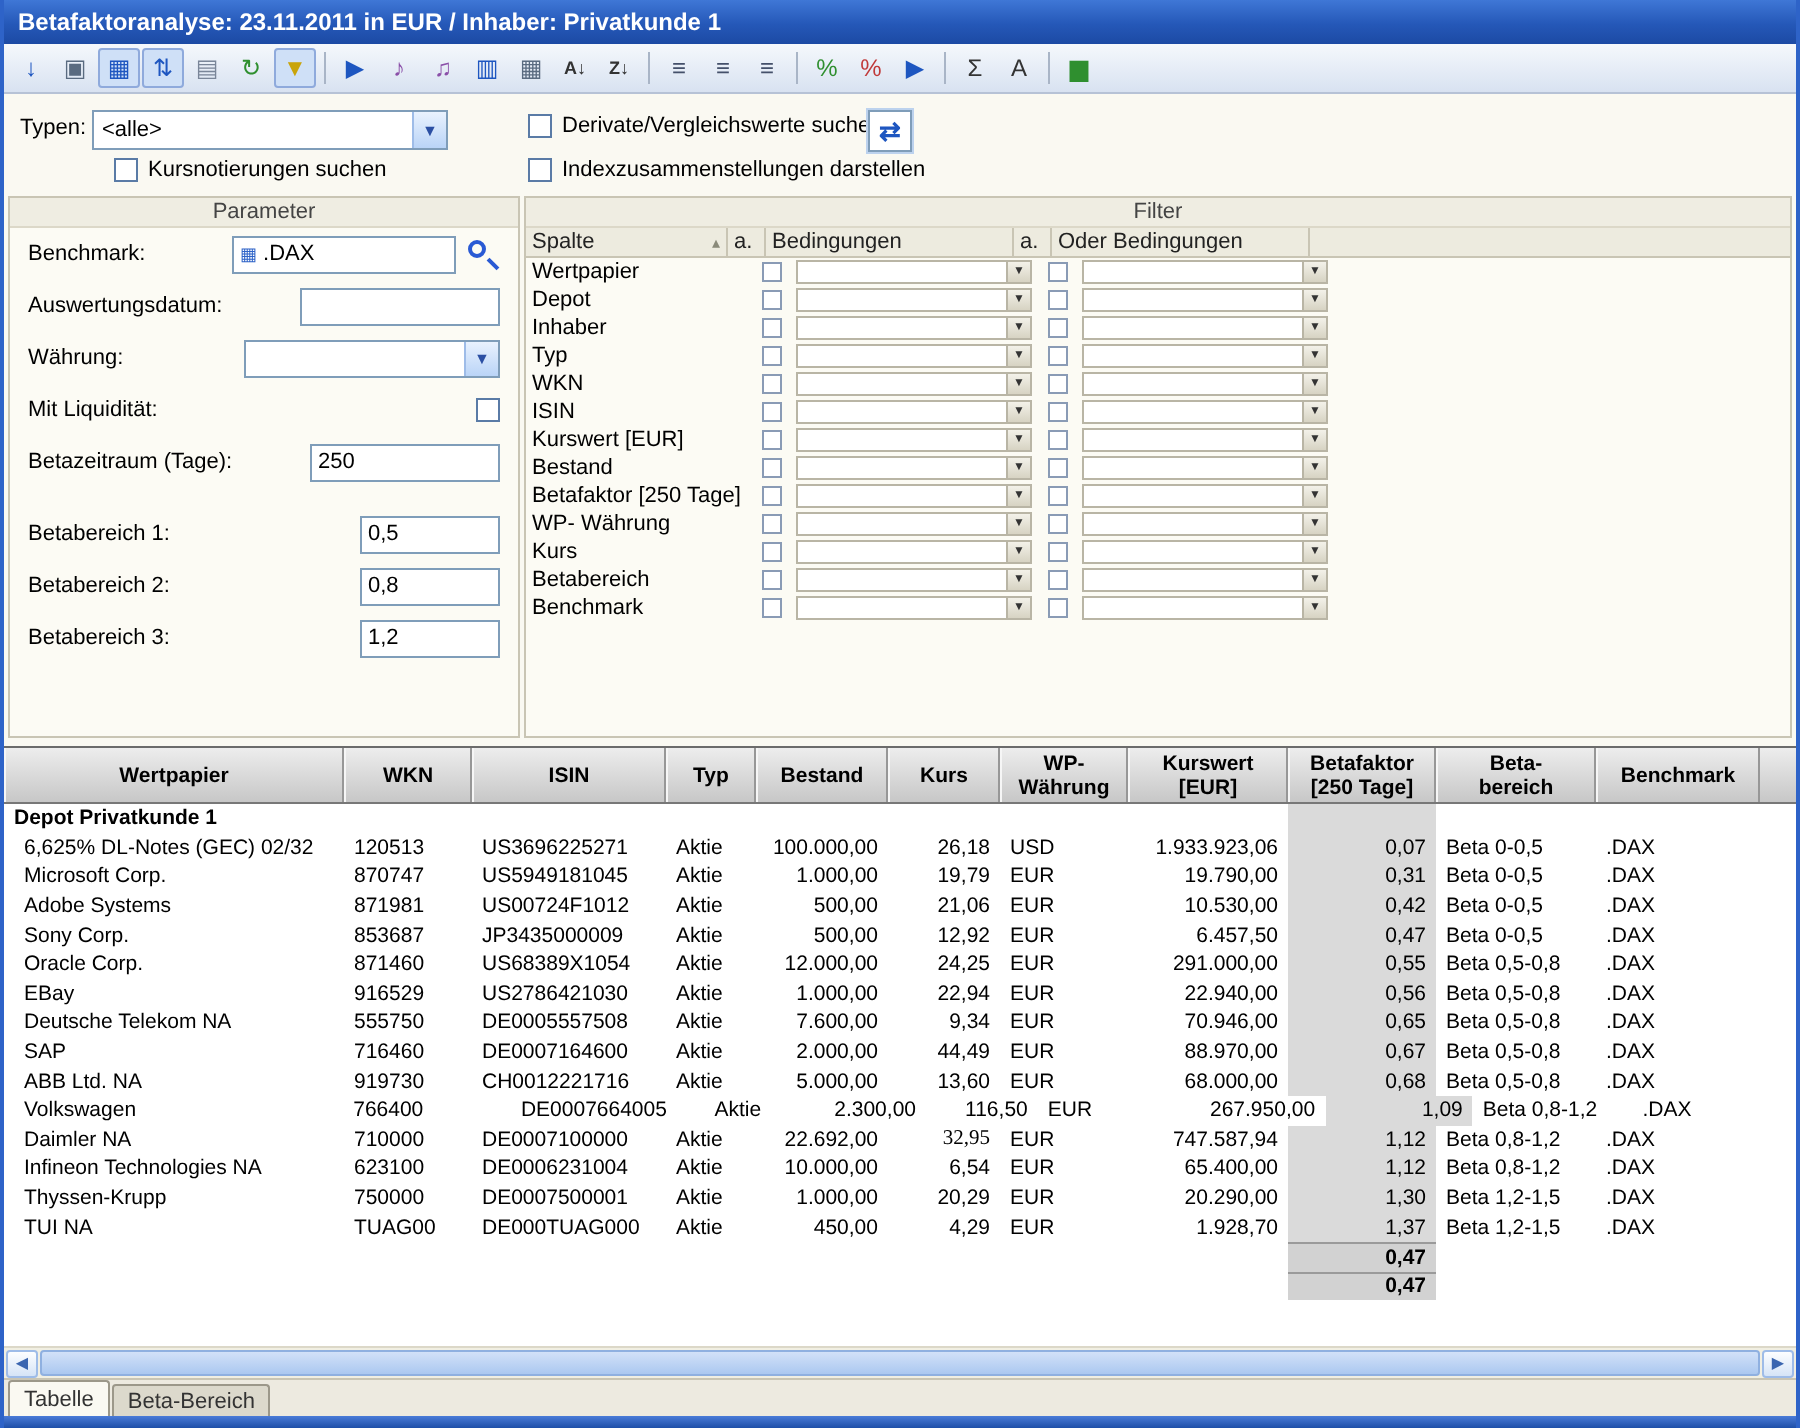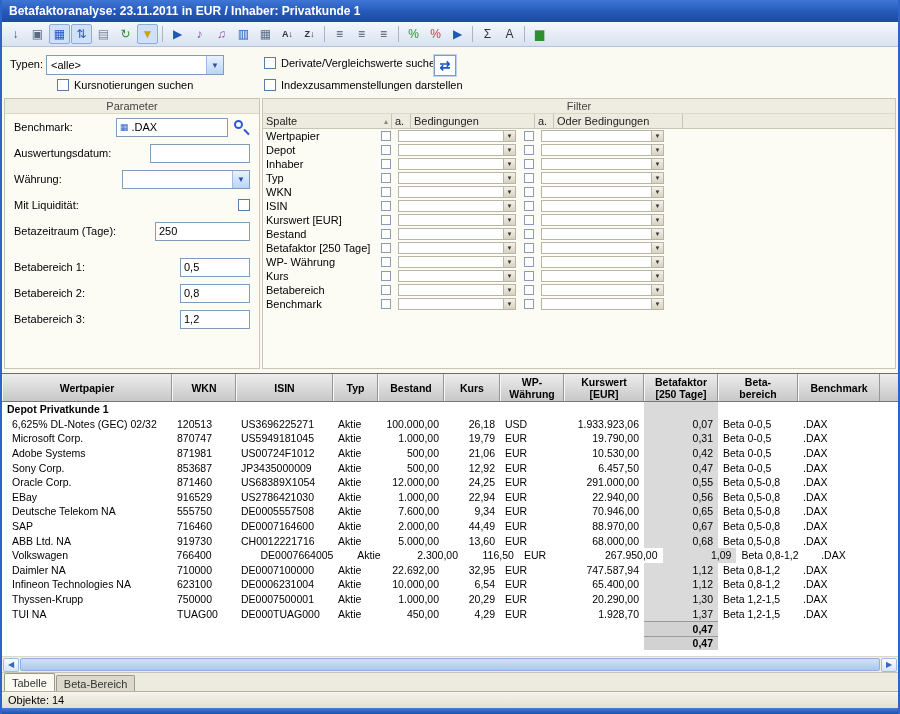--- a/index.html
+++ b/index.html
@@ -223,21 +223,21 @@
         <label>Betabereich 3:</label>
         <div class="tinput" style="width:70px">
           <span>1,2</span>
         </div>
       </div>
     </div>
 
     <div class="panel filter-panel">
       <div class="panel-title">Filter</div>
       <div class="fg-header">
-        <div class="c" style="width:129px">
+        <div class="c" style="width:101px">
           <span>Spalte</span>
           <span class="sortmark">▴</span>
         </div>
         <div class="c" style="width:19px">
           <span>a.</span>
         </div>
         <div class="c" style="width:124px">
           <span>Bedingungen</span>
         </div>
         <div class="c" style="width:19px">
@@ -673,21 +673,21 @@
           <div class="dc l" style="width: 80px;">Beta 0,8-1,2</div>
           <div class="dc l" style="width: 82px;">.DAX</div>
           <div class="dc fill"></div>
         </div>
         <div class="g-row">
           <div class="dc l ind" style="width: 170px;">Daimler NA</div>
           <div class="dc l" style="width: 64px;">710000</div>
           <div class="dc l" style="width: 97px;">DE0007100000</div>
           <div class="dc l" style="width: 45px;">Aktie</div>
           <div class="dc r" style="width: 66px;">22.692,00</div>
-          <div class="dc r" style="width: 56px;">32,95</div>
+          <div class="dc r" style="width: 56px; font-family: Liberation Serif, serif;">32,95</div>
           <div class="dc l" style="width: 64px;">EUR</div>
           <div class="dc r" style="width: 80px;">747.587,94</div>
           <div class="dc r beta" style="width: 74px;">1,12</div>
           <div class="dc l" style="width: 80px;">Beta 0,8-1,2</div>
           <div class="dc l" style="width: 82px;">.DAX</div>
           <div class="dc fill"></div>
         </div>
         <div class="g-row">
           <div class="dc l ind" style="width: 170px;">Infineon Technologies NA</div>
           <div class="dc l" style="width: 64px;">623100</div>
@@ -769,20 +769,16 @@
 
   <div class="tabbar">
     <div class="tab active">
       <span>Tabelle</span>
     </div>
     <div class="tab">
       <span>Beta-Bereich</span>
     </div>
   </div>
 
-  <div class="statusbar">
-    <span>Objekte:</span>
-    <span>14</span>
-  </div>
 
   <div class="bottombar"></div>
 
 </div>
 
 </body></html>

